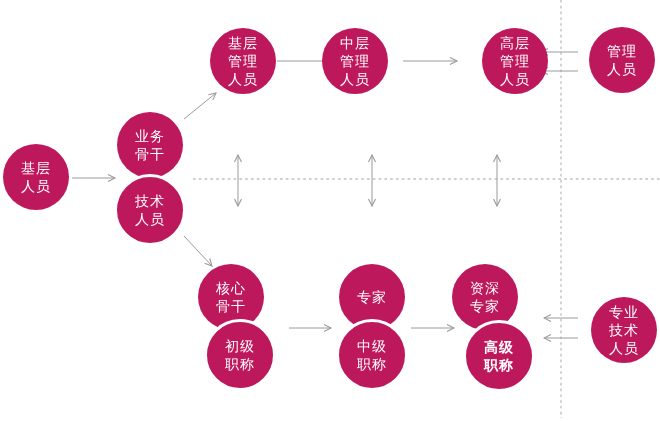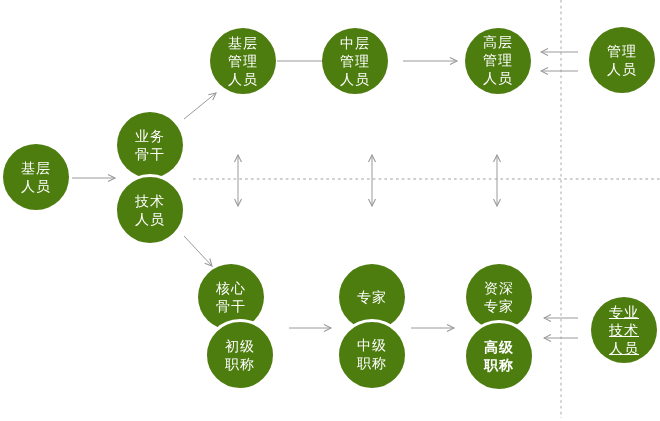--- a/index.html
+++ b/index.html
@@ -5,21 +5,21 @@
   html,body { margin:0; padding:0; background:#fff; }
   #stage {
     position:relative; width:660px; height:421px; overflow:hidden;
     background:#ffffff;
     font-family:"Liberation Sans","DejaVu Sans",sans-serif;
   }
   #connectors { position:absolute; left:0; top:0; z-index:0; }
   .node {
     position:absolute; z-index:1;
     width:66px; height:66px; border-radius:50%;
-    background:#4d7c0f; color:#ffffff;
+    background:#be185d; color:#ffffff;
     display:flex; align-items:center; justify-content:center;
     text-align:center; white-space:pre-line;
     font-size:14px; line-height:18px; letter-spacing:1px;
   }
   .node.rim {
     width:72px; height:72px; border:3px solid #ffffff;
     box-sizing:border-box;
   }
 </style>
 </head>
@@ -61,37 +61,37 @@
 骨干</div>
   <div class="node rim" style="left:114px; top:174px;">技术
 人员</div>
 
   <div class="node" style="left:210px; top:28px;">基层
 管理
 人员</div>
   <div class="node" style="left:322px; top:28px;">中层
 管理
 人员</div>
-  <div class="node" style="left:465px; top:28px;font-family:Liberation Serif, serif;">高层
+  <div class="node" style="left:482px; top:28px;">高层
 管理
 人员</div>
   <div class="node" style="left:589px; top:27px;">管理
 人员</div>
 
   <div class="node" style="left:198px; top:264px;">核心
 骨干</div>
   <div class="node rim" style="left:204px; top:319px;">初级
 职称</div>
 
   <div class="node" style="left:339px; top:264px;">专家</div>
-  <div class="node rim" style="left:336px; top:319px;font-family:Liberation Mono, monospace;">中级
+  <div class="node rim" style="left:336px; top:319px;">中级
 职称</div>
 
-  <div class="node" style="left:466px; top:264px;">资深
+  <div class="node" style="left:452px; top:264px;">资深
 专家</div>
   <div class="node rim" style="left:463px; top:320px;font-weight:bold;">高级
 职称</div>
 
-  <div class="node" style="left:591px; top:297px;text-decoration:underline;">专业
+  <div class="node" style="left:591px; top:297px;">专业
 技术
 人员</div>
 
 </div>
 
 </body></html>

